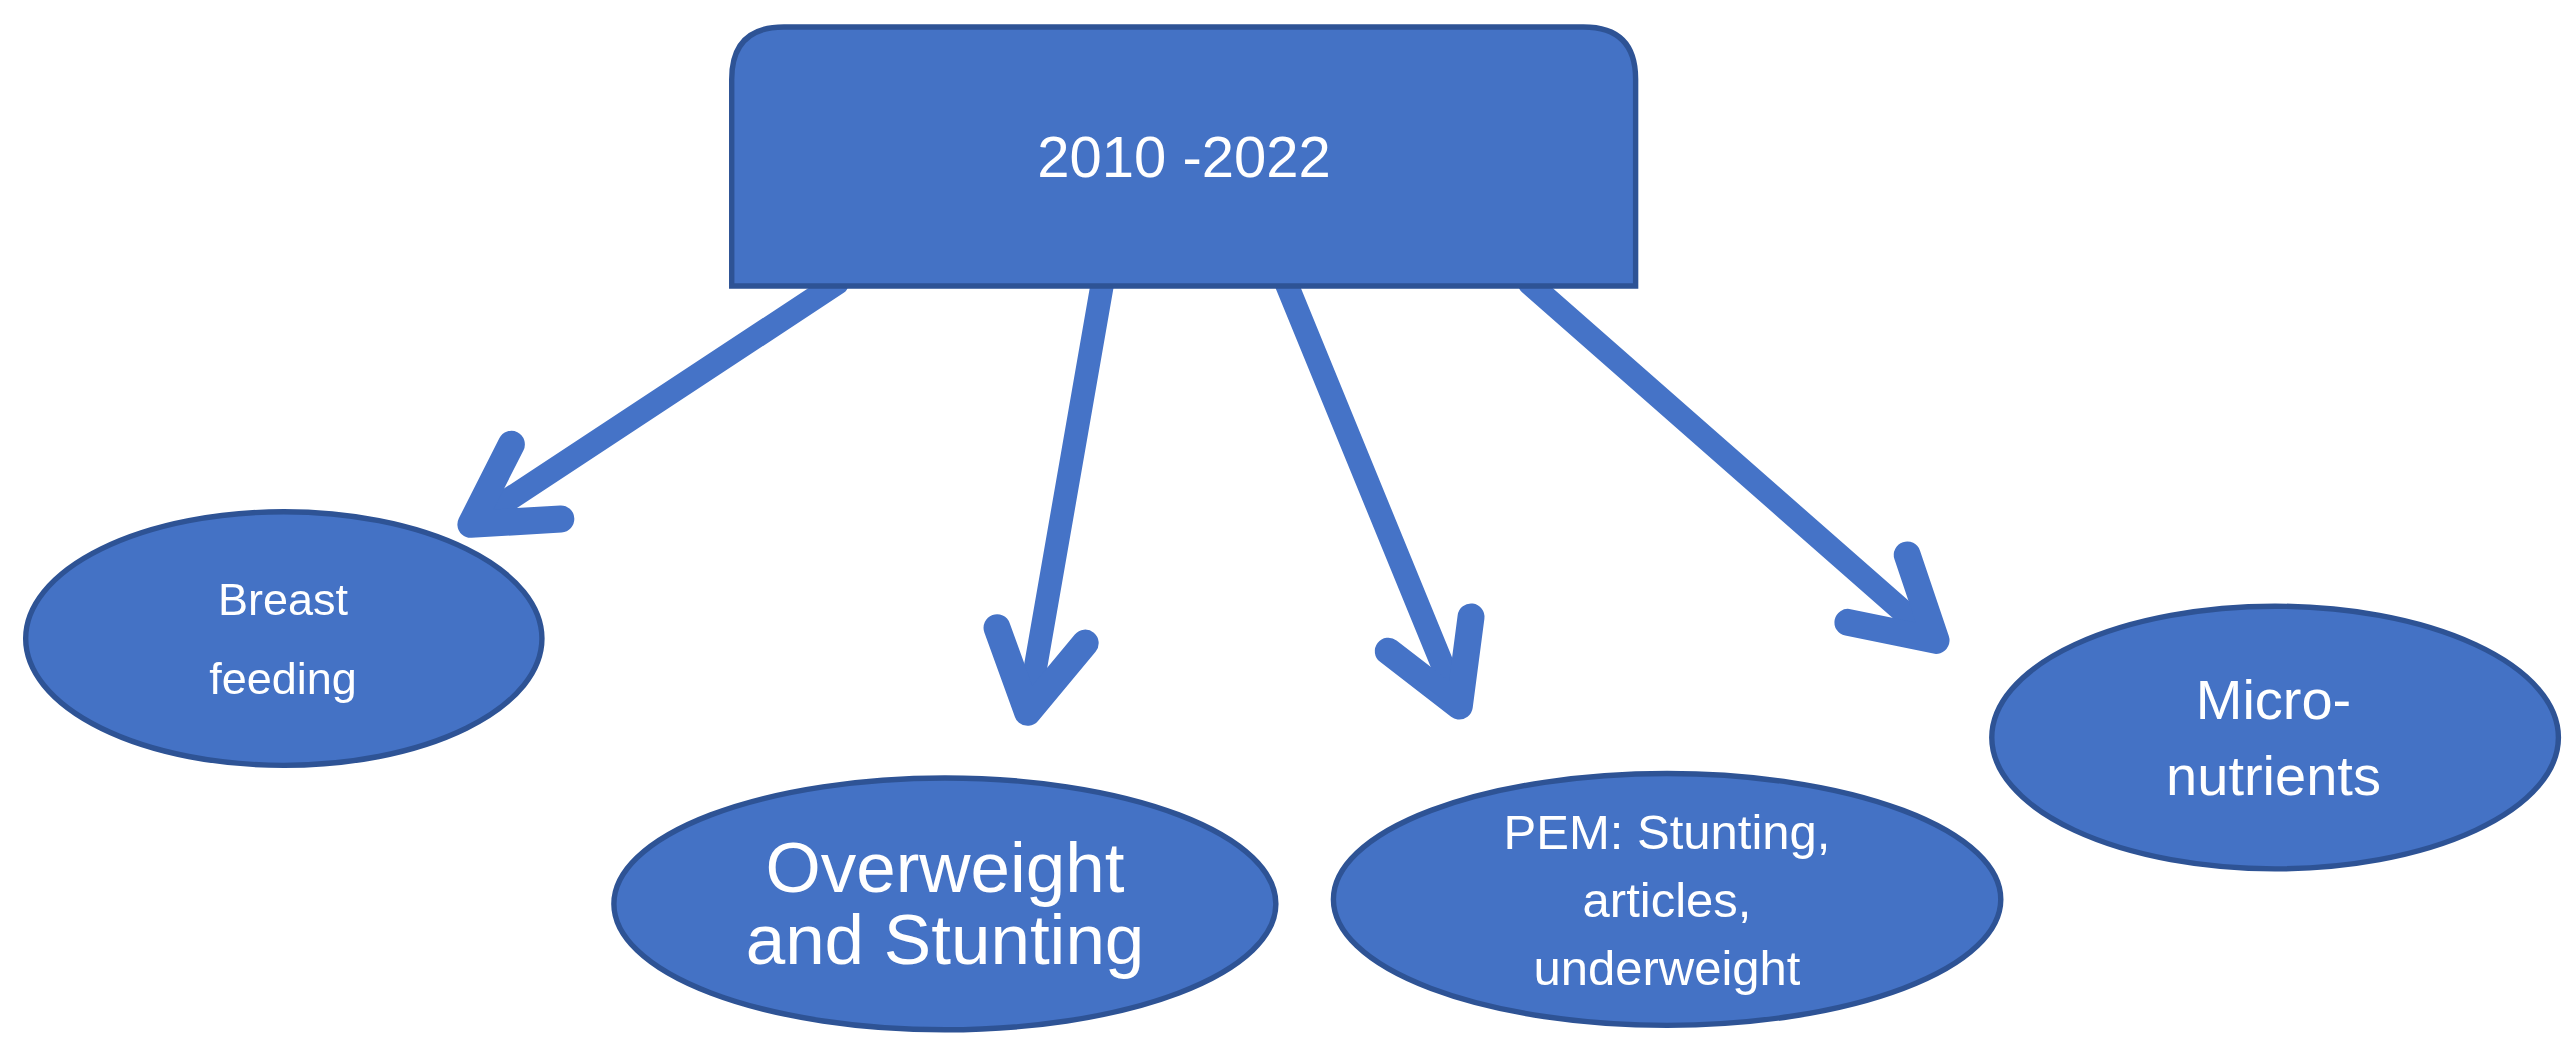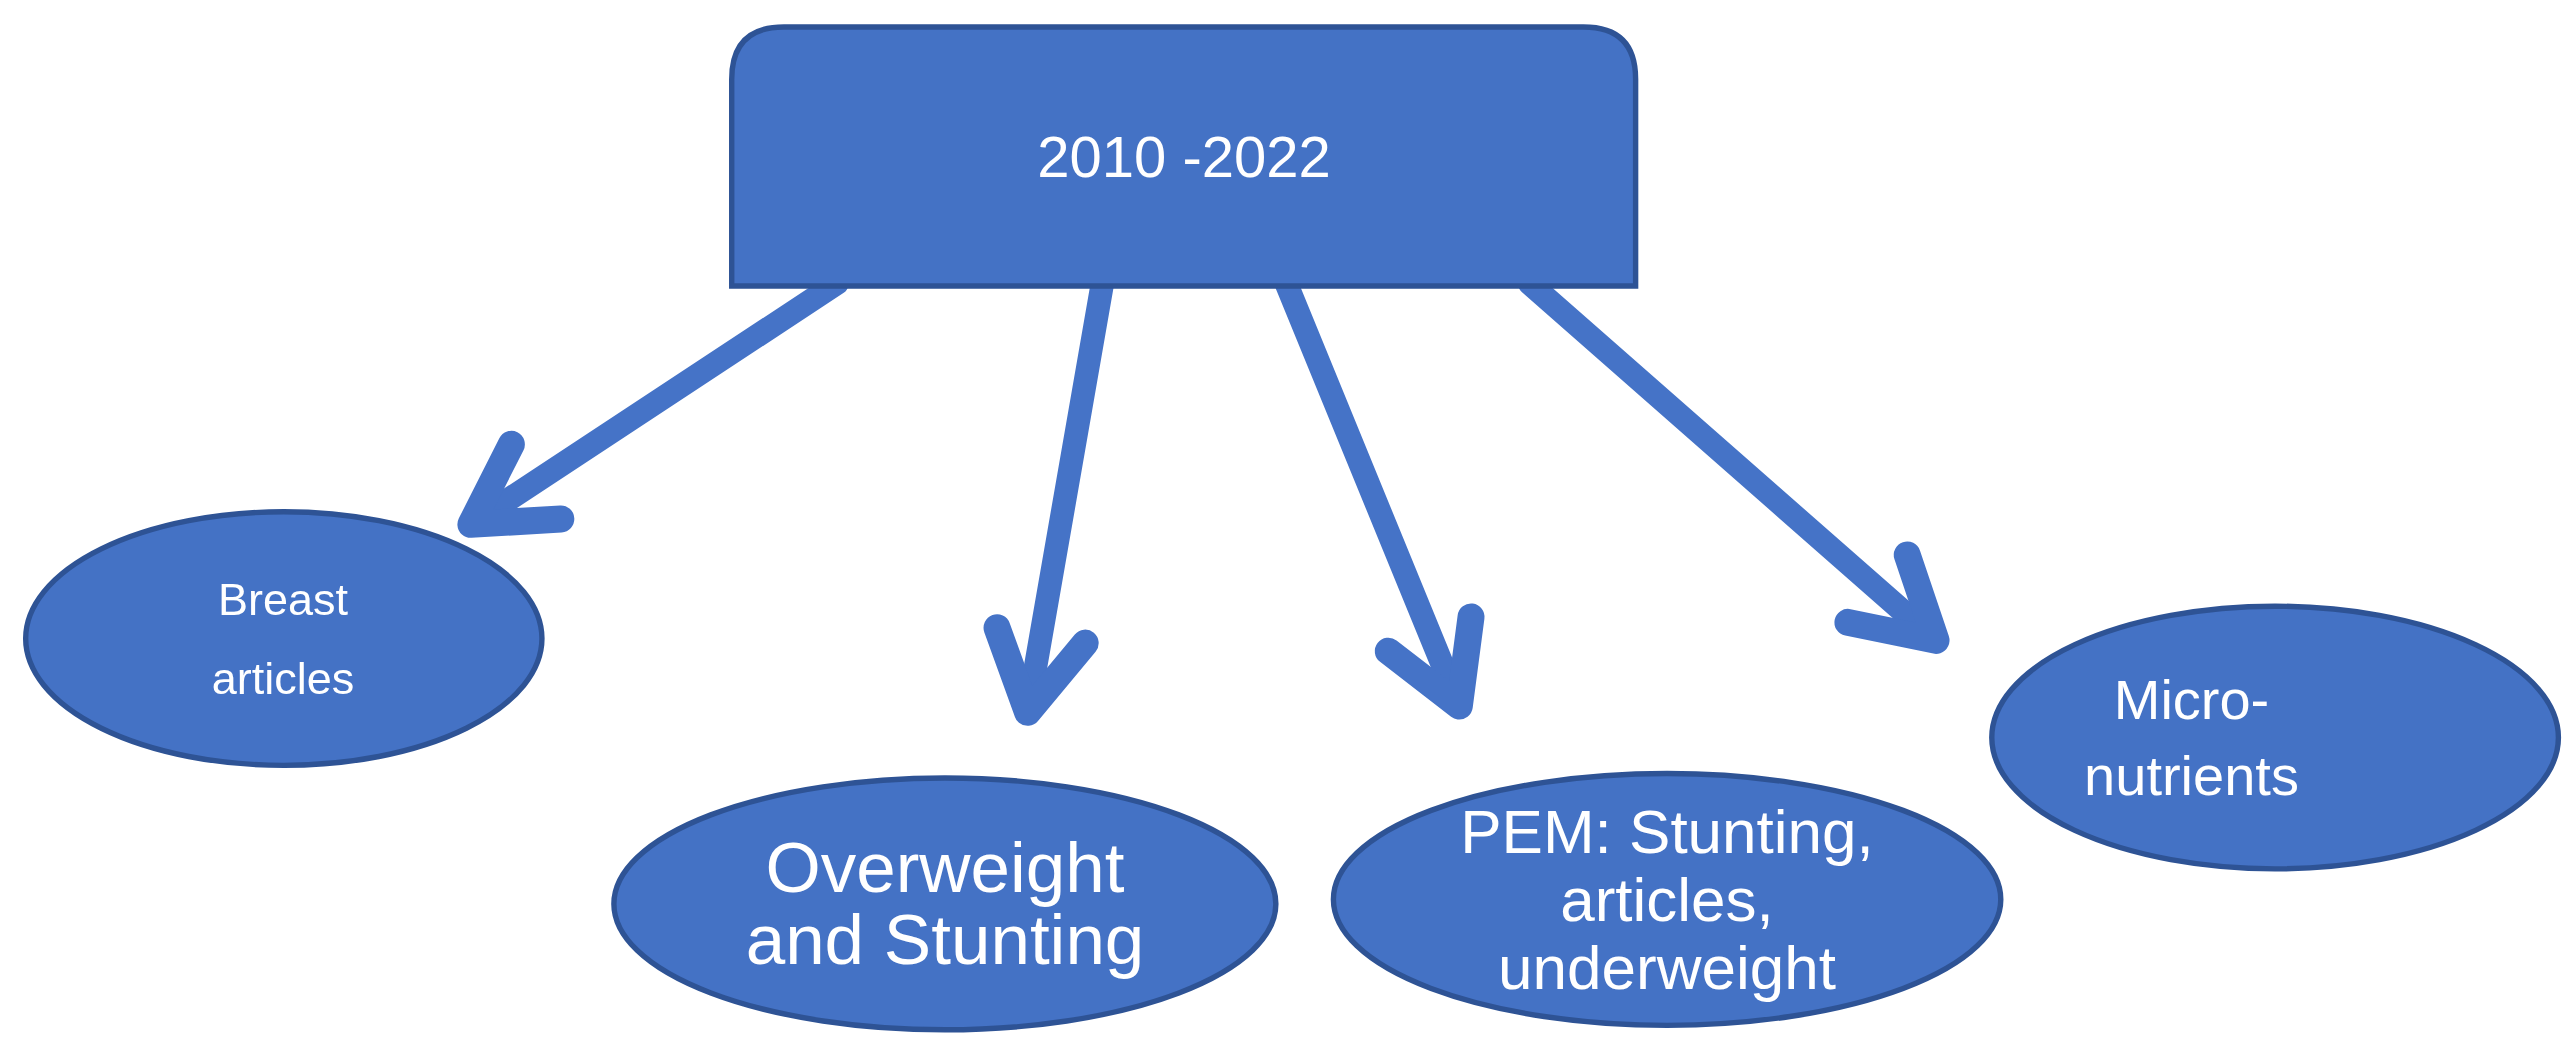--- a/index.html
+++ b/index.html
@@ -22,22 +22,22 @@
 
   .label{
     position:absolute;
     display:flex;flex-direction:column;align-items:center;justify-content:center;
     text-align:right;color:var(--text-color);
     pointer-events:none;
   }
   .label-root     {left:732px; top:27px;  width:904px;height:259px;font-size:58px;line-height:76px;}
   .label-breast   {left:25px;  top:512px; width:516px; height:254px;font-size:45px;line-height:79px;}
   .label-overweight{left:614px;top:778px; width:662px; height:252px;font-size:71px;line-height:72px;}
-  .label-pem      {left:1333px;top:774px; width:668px; height:252px;font-size:62px;line-height:68px;}
-  .label-micro    {left:1908px;top:606px; width:567px; height:263px;font-size:56px;line-height:76px;}
+  .label-pem      {left:1333px;top:774px; width:668px; height:252px;font-size:49px;line-height:68px;}
+  .label-micro    {left:1990px;top:606px; width:567px; height:263px;font-size:56px;line-height:76px;}
 </style>
 </head>
 <body>
 
 <div class="canvas">
 
   <svg viewBox="0 0 2863 1183" aria-hidden="true">
 
     <g>
       <line class="arrow-shaft" x1="930" y1="315" x2="523" y2="583"></line>
@@ -63,21 +63,21 @@
     <ellipse class="shape-ellipse" cx="1853" cy="1000" rx="371" ry="140"></ellipse>
     <ellipse class="shape-ellipse" cx="2529" cy="820" rx="315" ry="146"></ellipse>
   </svg>
 
   <div class="label label-root">
     <div>2010 -2022</div>
   </div>
 
   <div class="label label-breast">
     <div>Breast</div>
-    <div>articles</div>
+    <div>feeding</div>
   </div>
 
   <div class="label label-overweight">
     <div>Overweight</div>
     <div>and Stunting</div>
   </div>
 
   <div class="label label-pem">
     <div>PEM: Stunting,</div>
     <div>articles,</div>

